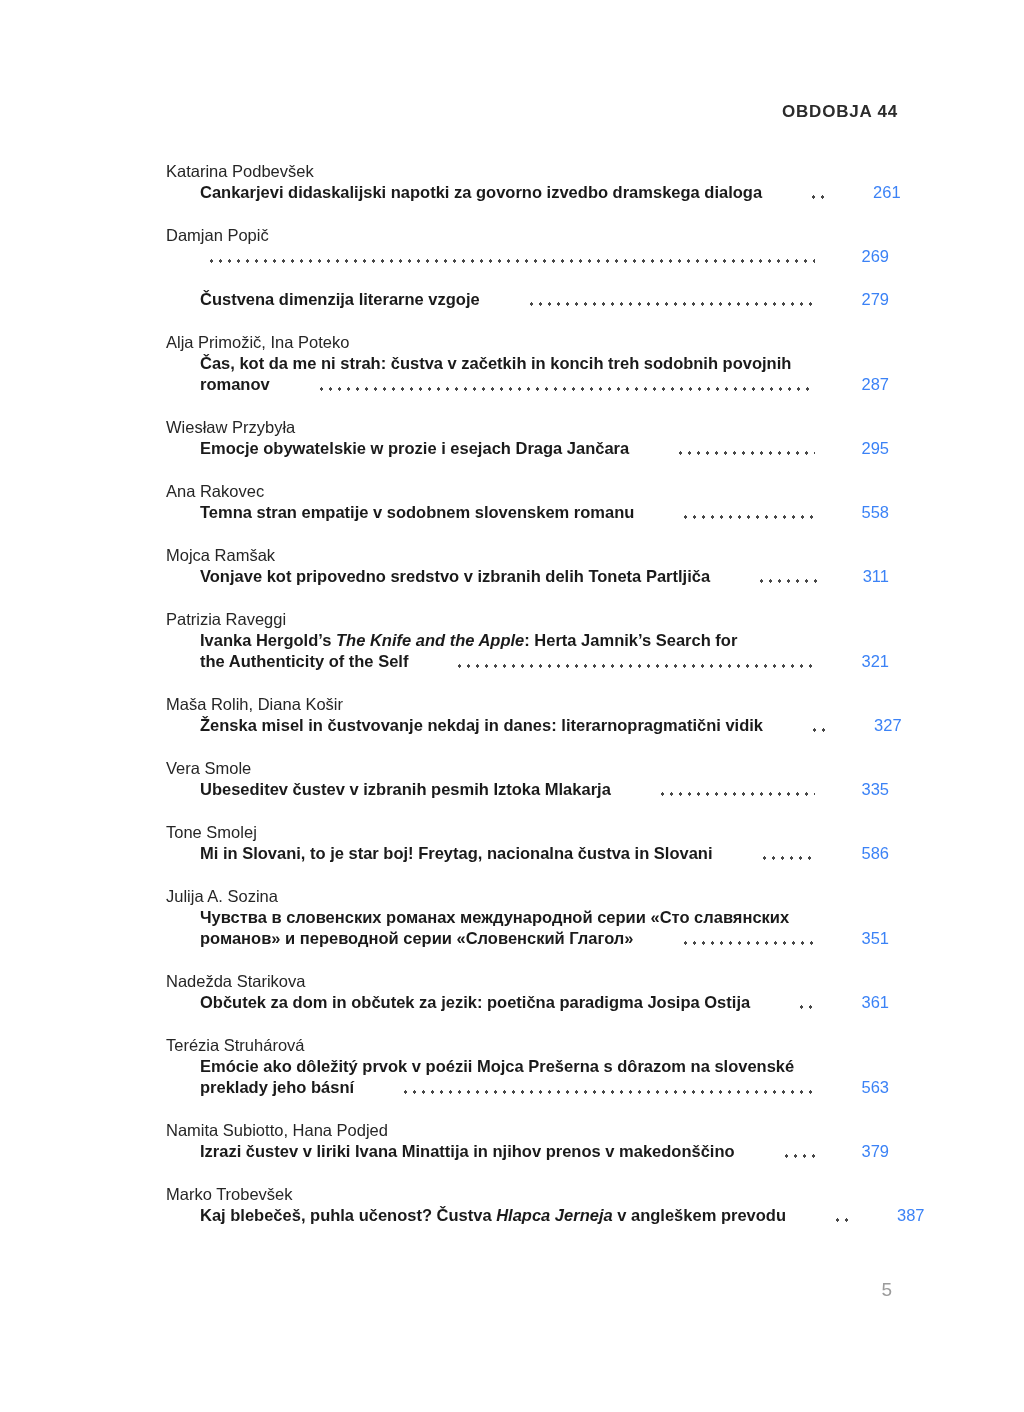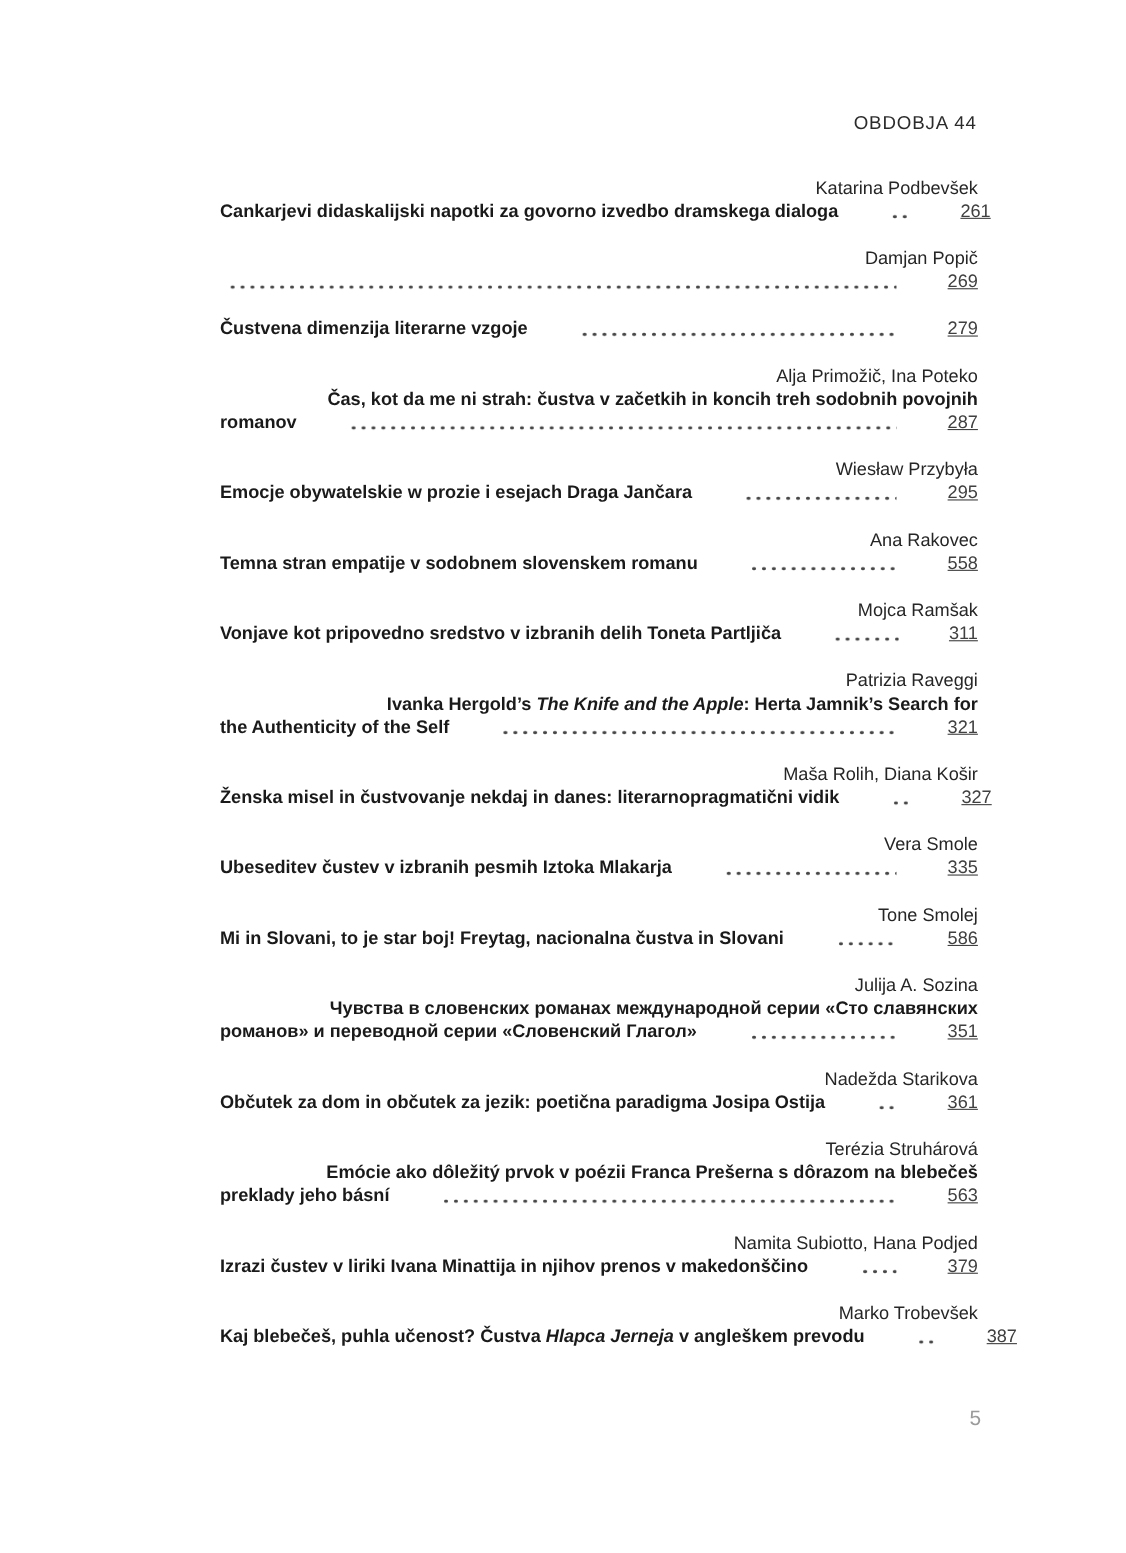--- a/index.html
+++ b/index.html
@@ -9,29 +9,30 @@
     -webkit-font-smoothing: antialiased;
   }
   .page {
     position: relative;
     width: 1024px; height: 1412px;
     background: #ffffff;
     overflow: hidden;
   }
   .running-head {
     position: absolute;
-    top: 102px; left: 166px; right: 136px;
+    top: 102px; left: 166px; right: 126px;
     text-align: right;
     font-size: 17px;
     letter-spacing: 0.8px;
     color: #2b2b2b;
+    font-weight: bold;
   }
   .toc {
     position: absolute;
-    top: 161px; left: 166px; width: 723px; text-align: right;
+    top: 161px; left: 166px; width: 723px;
   }
   .entry { margin-bottom: 22px; }
   .author {
     font-size: 16.5px;
     line-height: 21px;
     color: #262626;
   }
   .title-line {
     padding-left: 34px;
     font-size: 16.5px;
@@ -49,23 +50,22 @@
     height: 4px;
     align-self: flex-end;
     margin: 0 6px 4px 7px;
     background-image: radial-gradient(circle, #474747 1.5px, transparent 1.7px);
     background-size: 9px 4px;
     background-position: 0 50%;
     background-repeat: repeat-x;
   }
   .pagenum {
     font-weight: normal;
-    color: #404040;
+    color: #3b82f6;
     flex: 0 0 auto;
-    text-decoration: underline;
   }
   .folio {
     position: absolute;
     top: 1279px; left: 166px; right: 132px;
     text-align: right;
     font-size: 19px;
     color: #9b9b9b;
   }
 </style>
 </head>
@@ -215,21 +215,21 @@
             <span class="title-text"><span>Občutek za dom in občutek za jezik: poetična paradigma Josipa Ostija</span></span>
             <span class="leader"></span>
             <span class="pagenum">361</span>
           </div>
         </div>
   </div>
 
   <div class="entry">
     <div class="author">Terézia Struhárová</div>
     <div>
-          <div class="title-line"><span class="title-text"><span>Emócie ako dôležitý prvok v poézii Franca Prešerna s dôrazom na blebečeš</span></span></div>
+          <div class="title-line"><span class="title-text"><span>Emócie ako dôležitý prvok v poézii Mojca Prešerna s dôrazom na slovenské</span></span></div>
           <div class="title-line last">
             <span class="title-text"><span>preklady jeho básní</span></span>
             <span class="leader"></span>
             <span class="pagenum">563</span>
           </div>
         </div>
   </div>
 
   <div class="entry">
     <div class="author">Namita Subiotto, Hana Podjed</div>

